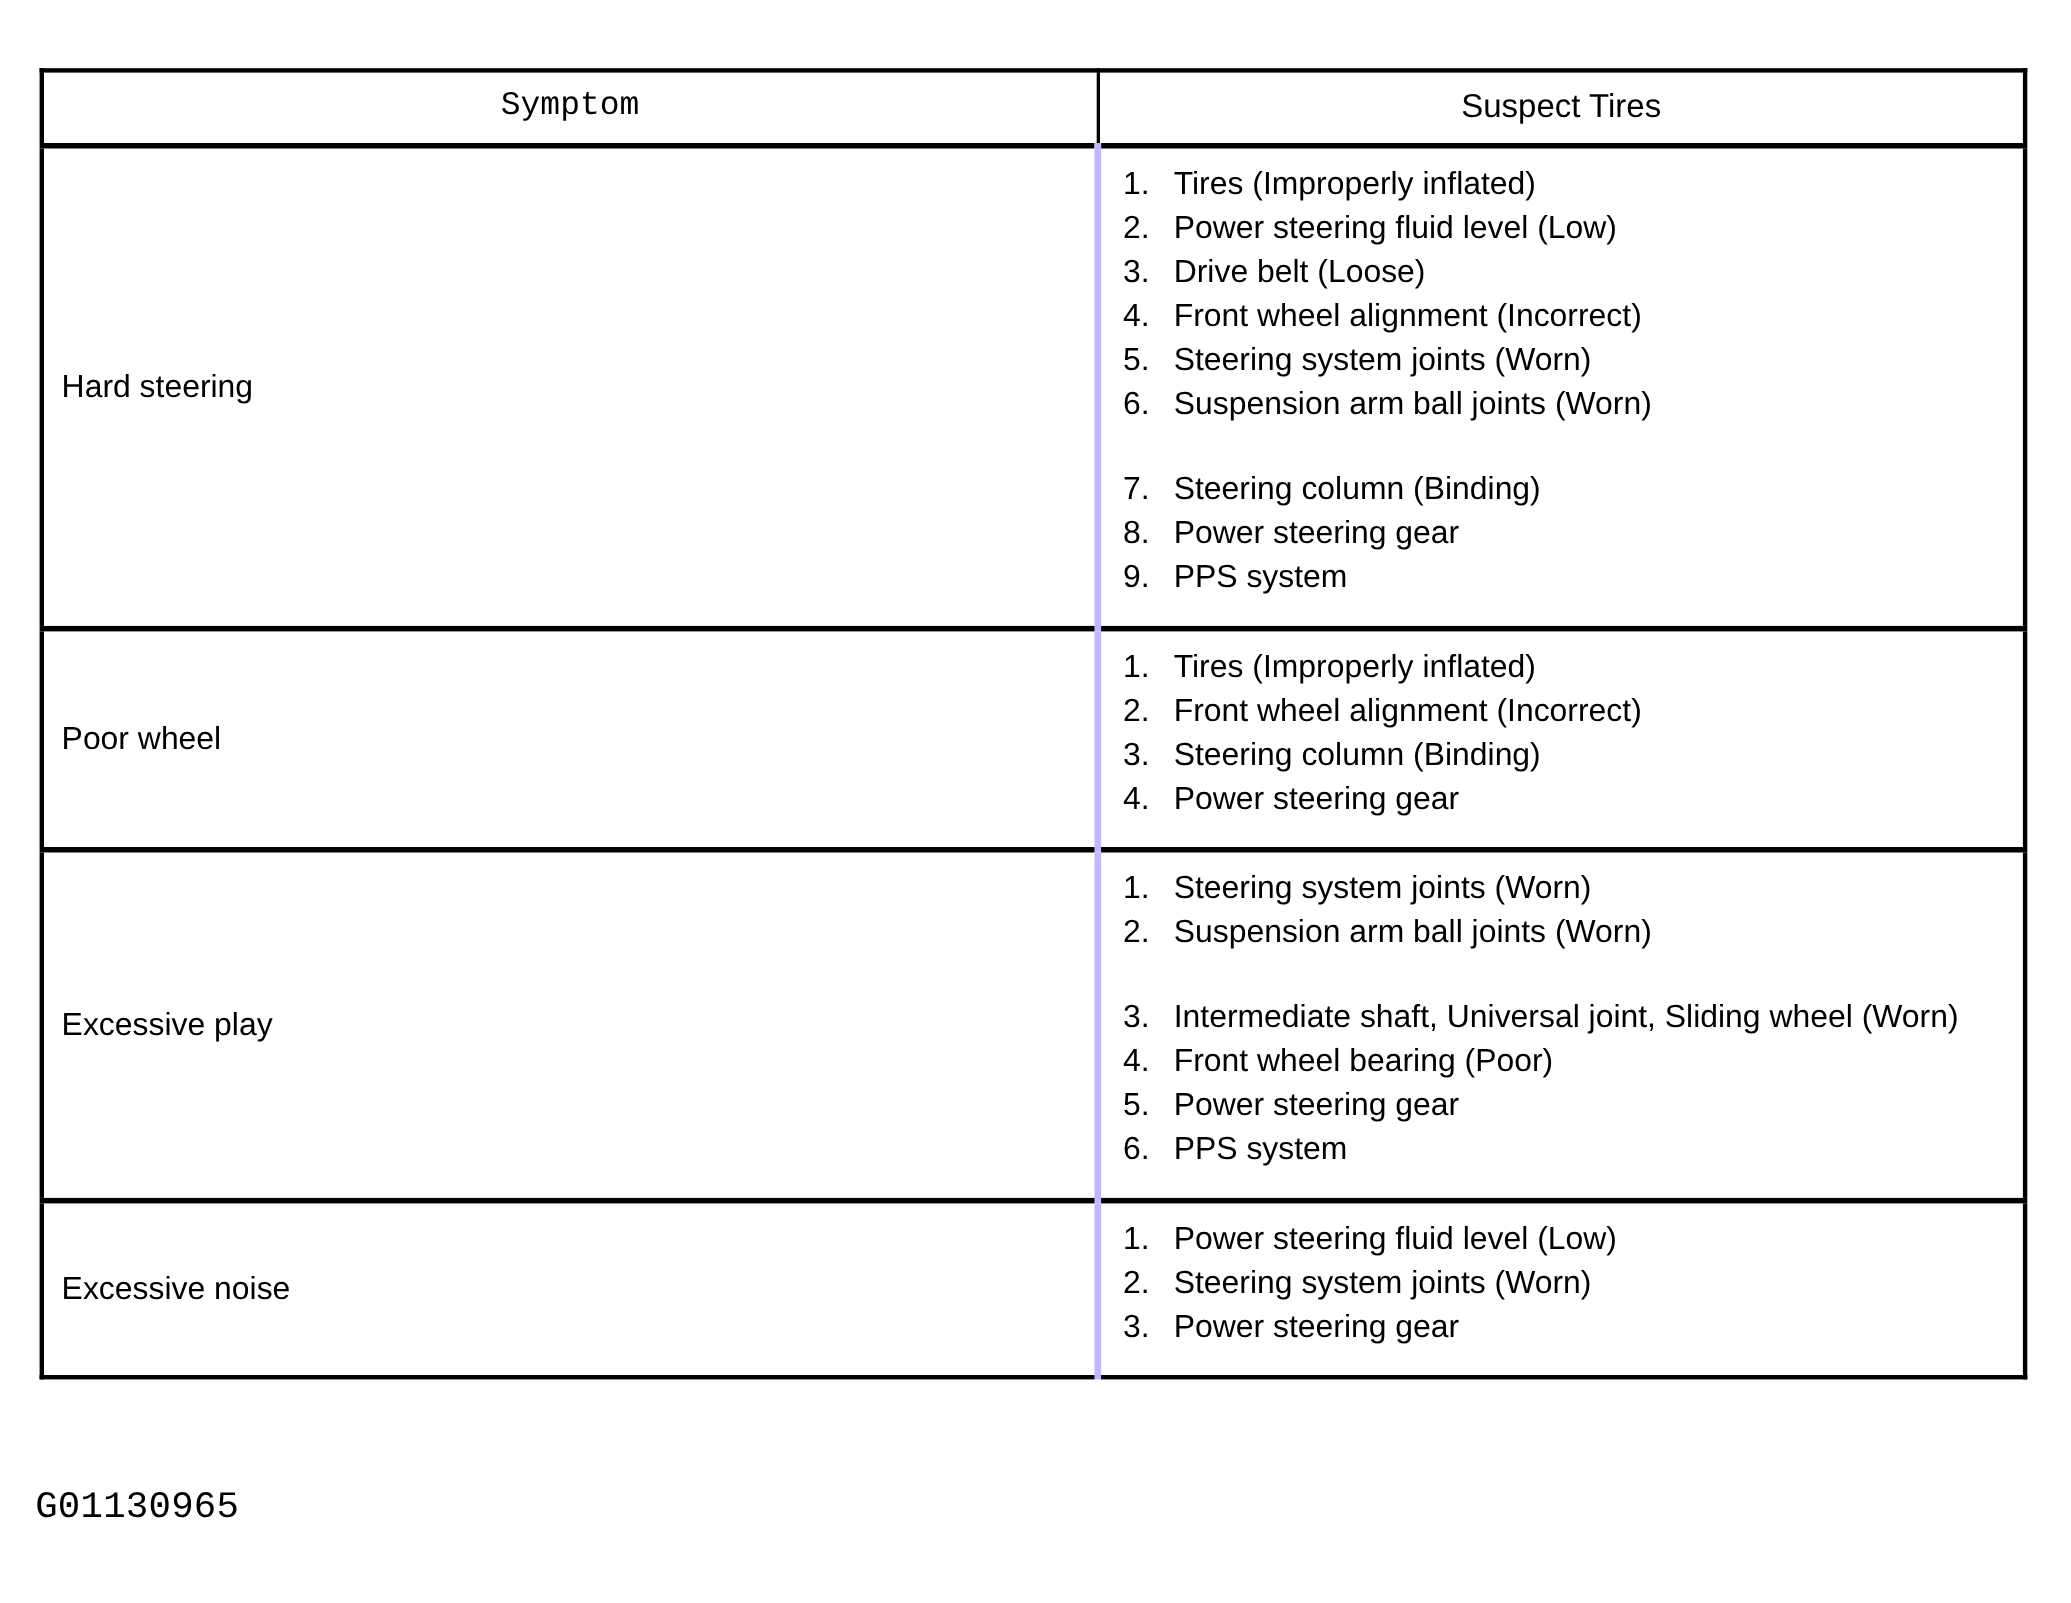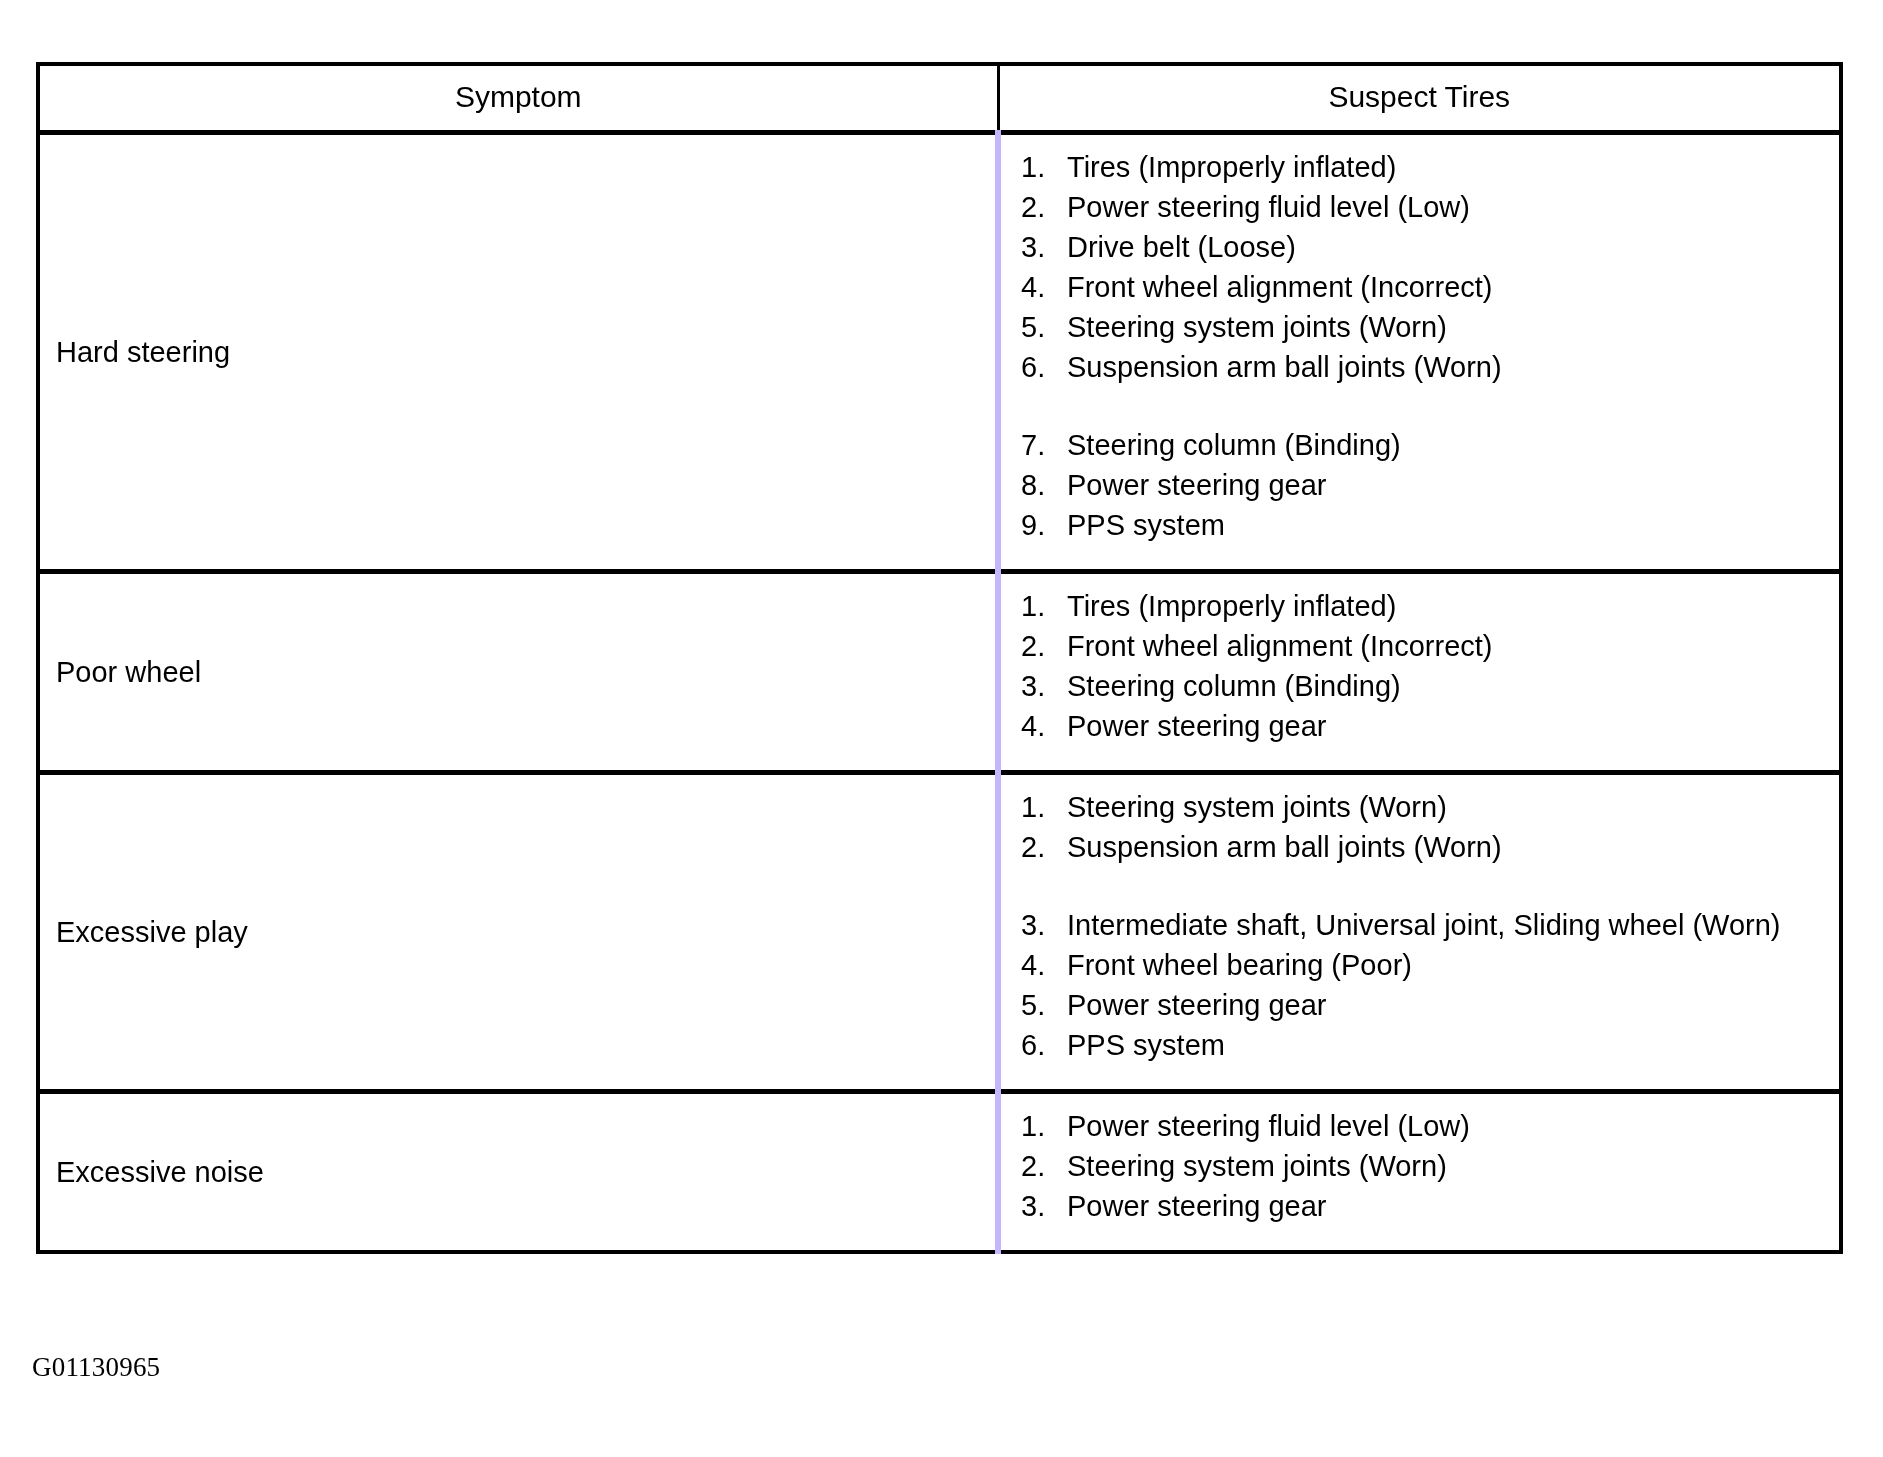--- a/index.html
+++ b/index.html
@@ -48,20 +48,21 @@
   thead th {
     border-bottom: 5px solid #000;
     padding: 14px 0 16px 0;
     font-size: 30px;
     font-weight: normal;
     text-align: center;
     vertical-align: middle;
   }
   thead th.th-symptom {
     border-right: 3px solid #000;
+    font-family: Liberation Mono, monospace;
   }
 
   tbody td {
     vertical-align: middle;
     padding: 0;
   }
   tbody tr td.cell-symptom {
     border-right: 6px solid #c4b5fd;
     padding-left: 16px;
     font-size: 29px;
@@ -103,23 +104,23 @@
   ol.suspect-list li.spacer {
     height: 38px;
   }
   ol.suspect-list li.spacer .num,
   ol.suspect-list li.spacer .txt { visibility: hidden; }
 
   .figure-code {
     position: absolute;
     left: 32px;
     top: 1352px;
-    font-size: 27px;
+    font-size: 34px;
     letter-spacing: 0.2px;
-    font-family: Liberation Serif, serif;
+    font-family: Liberation Mono, monospace;
   }
 </style>
 </head>
 <body>
 
 <div class="page">
 
   <div class="table-wrap">
     <table class="symptom-table">
       <colgroup>

